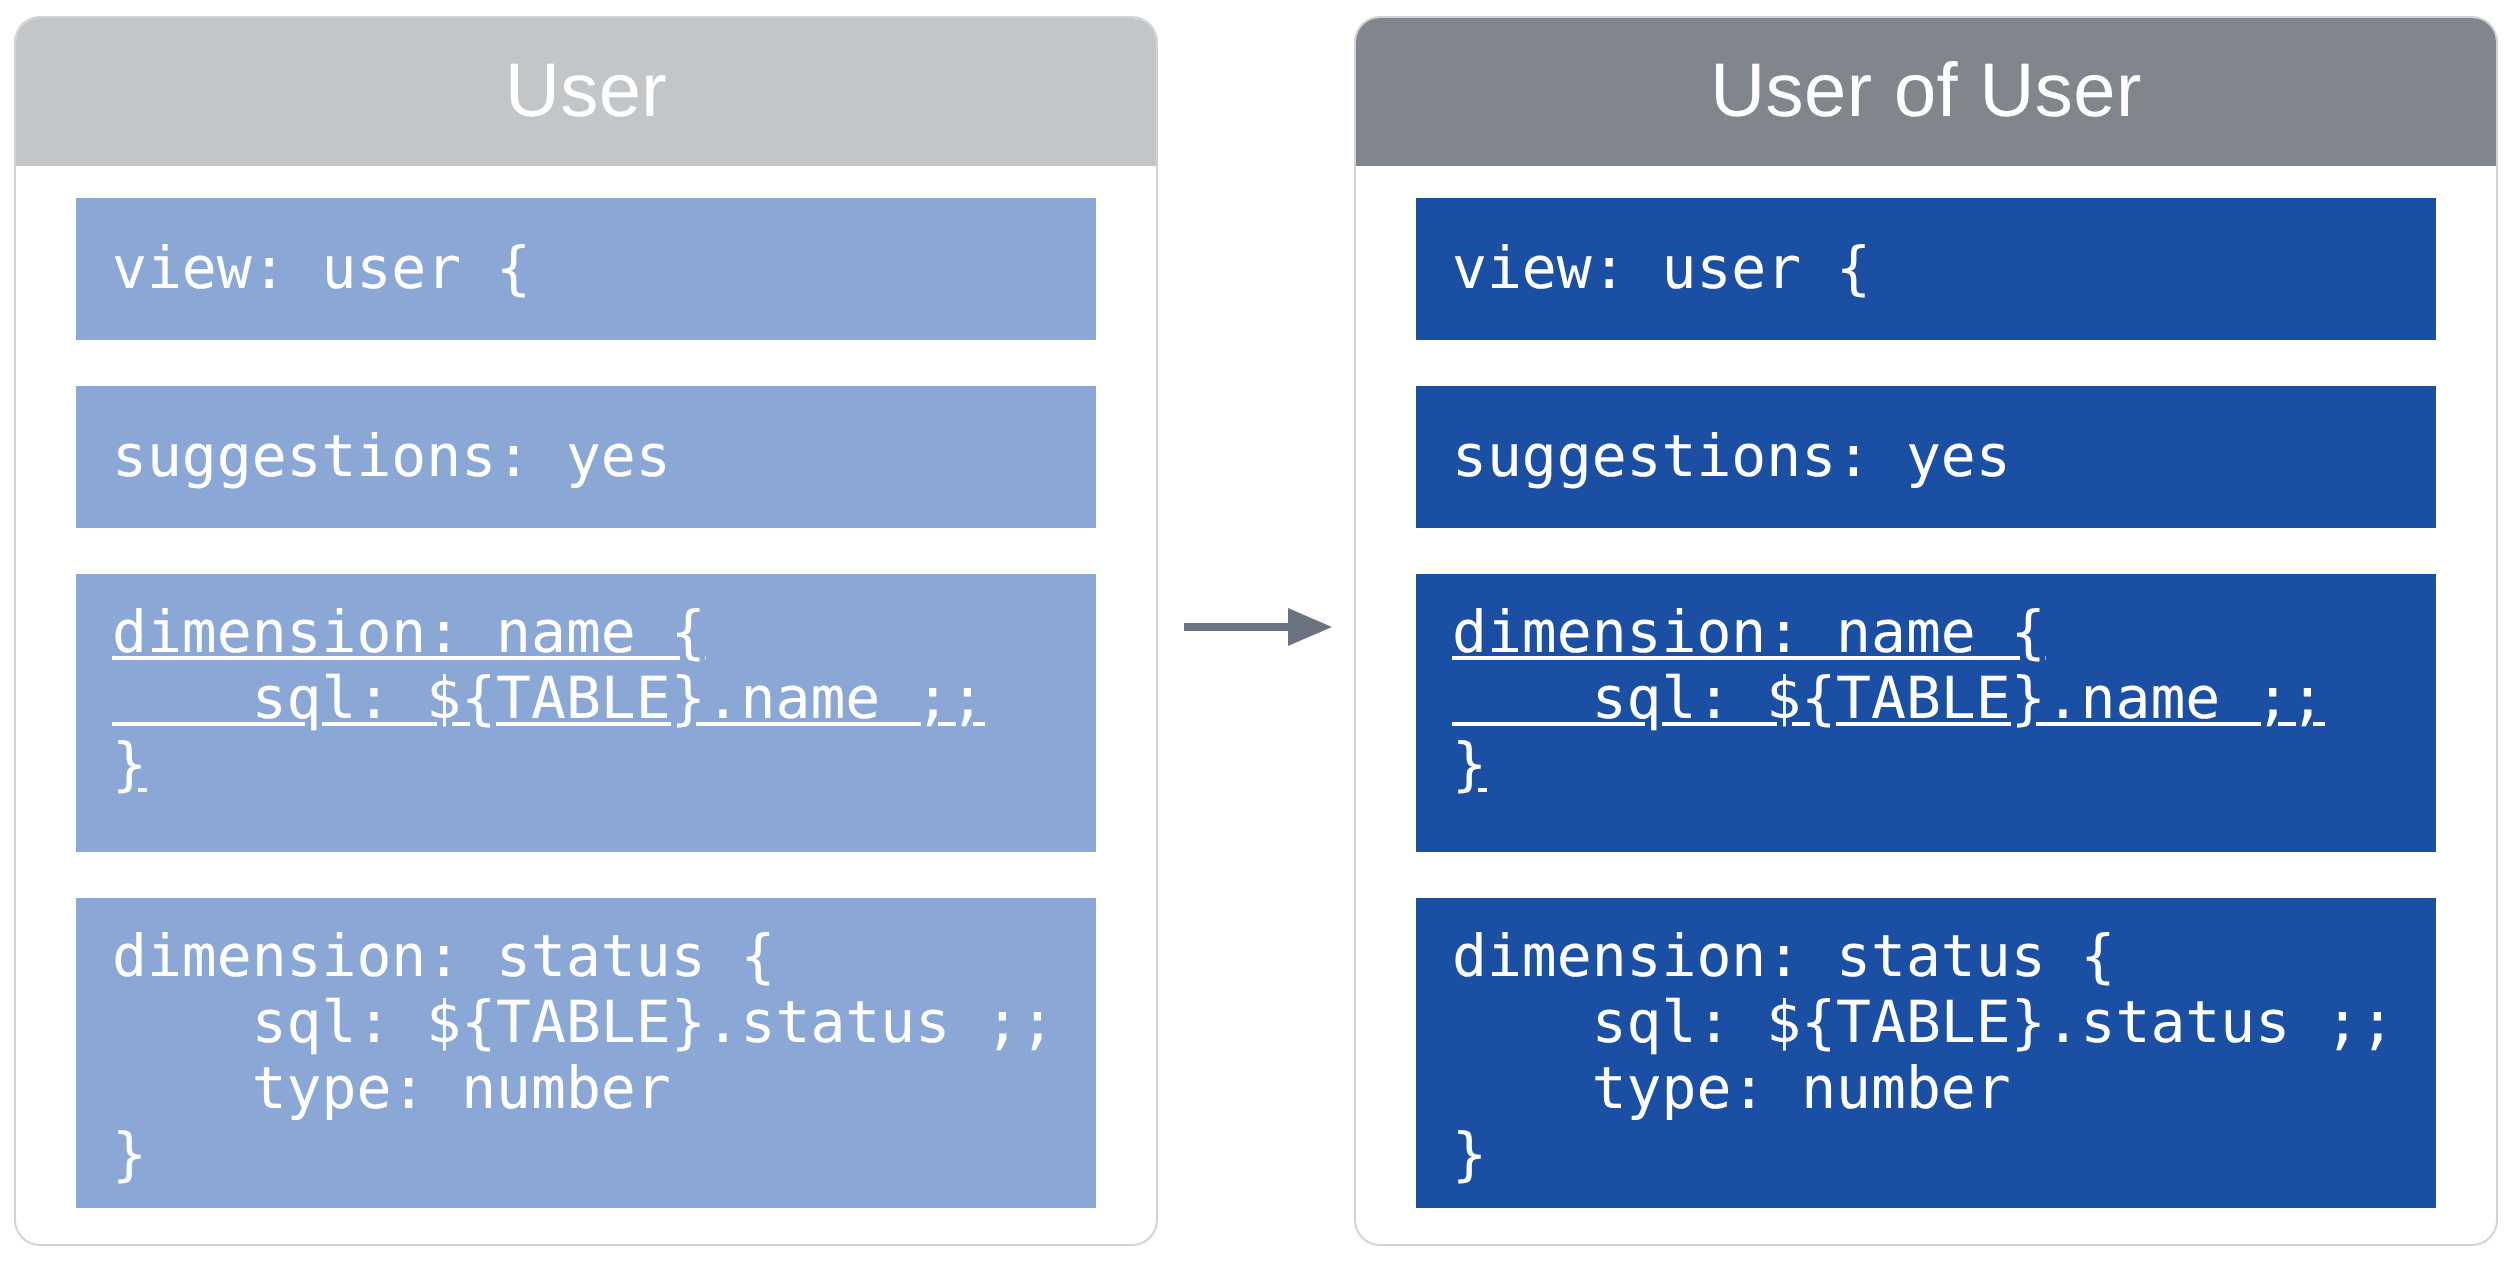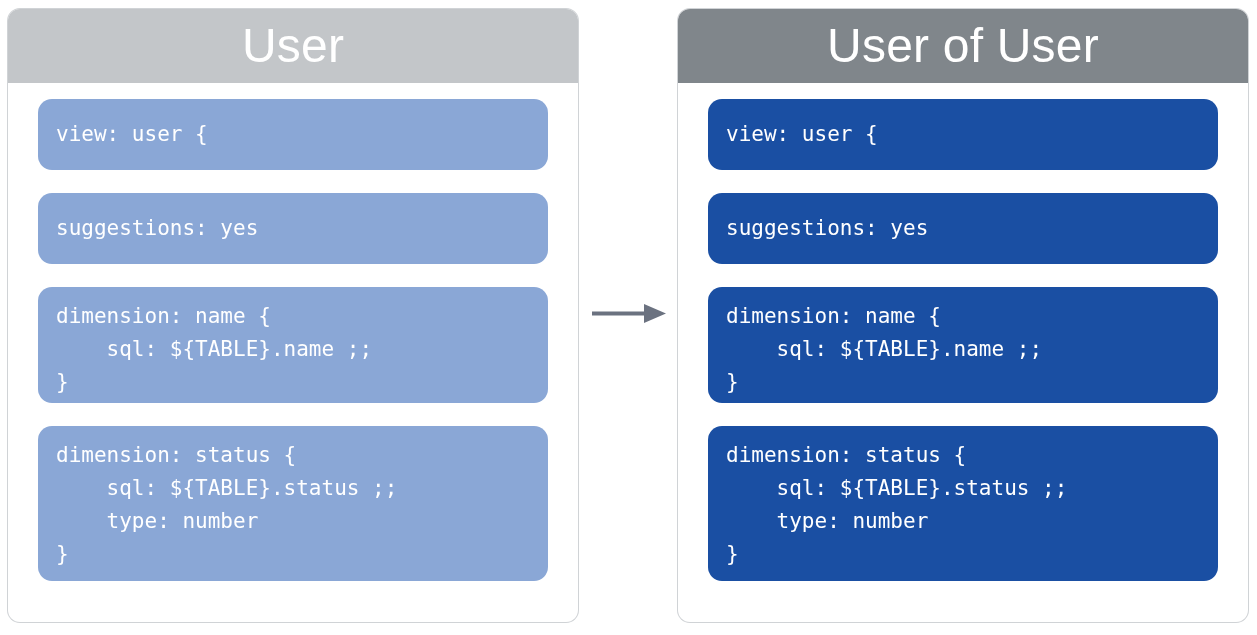--- a/index.html
+++ b/index.html
@@ -36,54 +36,54 @@
   }
   .panel-left  { left: 8px; }
   .panel-right { left: 678px; }
 
   .panel-header {
     height: 74px;
     display: flex;
     align-items: center;
     justify-content: center;
     color: #ffffff;
-    font-size: 48px;
+    font-size: 38px;
     font-weight: 400;
     letter-spacing: 0.2px;
     line-height: 1;
     user-select: none;
   }
   .panel-left  .panel-header { background: #c3c6c9; }
   .panel-right .panel-header { background: #80868b; }
 
   .panel-body {
     position: relative;
     padding: 16px 30px 0 30px;
     box-sizing: border-box;
     height: 539px;
   }
 
   
   .code-block {
-    border-radius: 14px;
+    border-radius: 0;
     box-sizing: border-box;
     margin-bottom: 23px;
     padding: 13px 18px 13px 18px;
     color: #ffffff;
     font-family: "DejaVu Sans Mono", "Liberation Mono", monospace;
-    font-size: 21px;
+    font-size: 29px;
     line-height: 33px;
     white-space: pre;
     overflow: hidden;
   }
   .panel-left  .code-block { background: #8aa7d6; }
   .panel-right .code-block { background: #1a4fa3; }
 
   .code-block.single { height: 71px; display: flex; align-items: center; padding-top: 0; padding-bottom: 0; }
-  .code-block.lines3 { height: 116px; }
+  .code-block.lines3 { height: 139px; text-decoration: underline; }
   .code-block.lines4 { height: 155px; }
 
   
   .arrow {
     position: absolute;
     left: 590px;
     top: 300px;
     width: 80px;
     height: 28px;
   }

